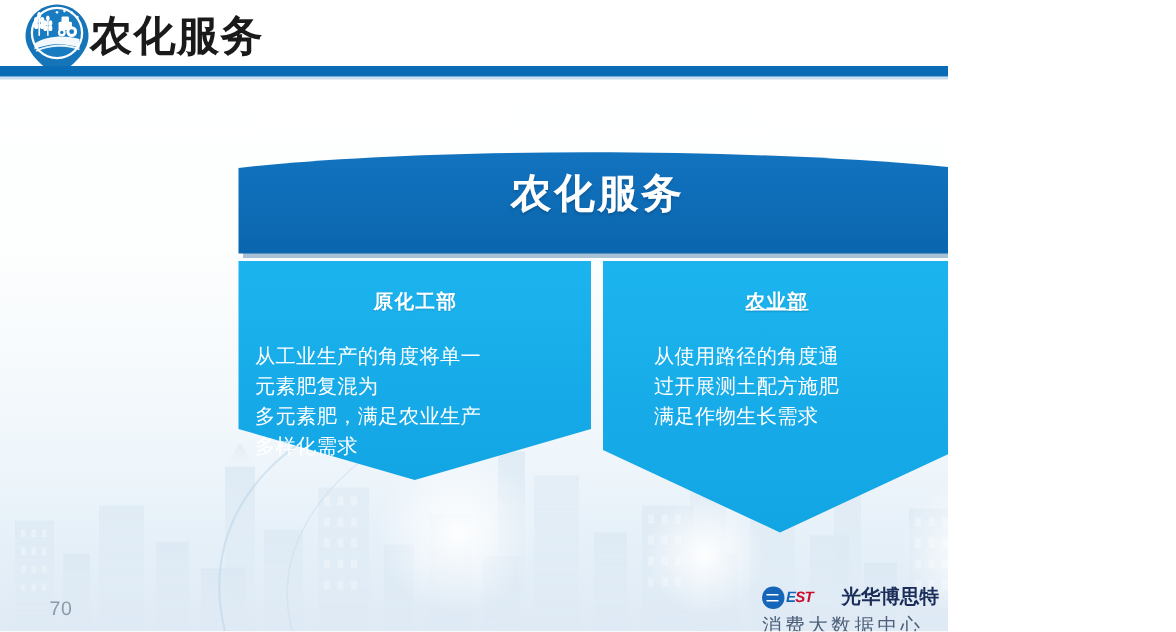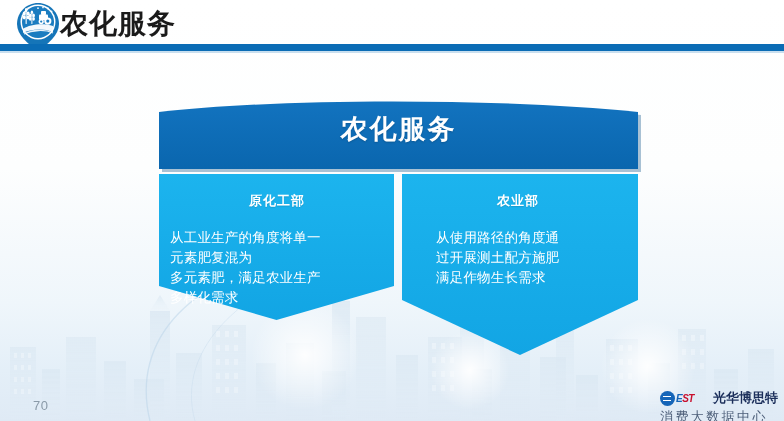--- a/index.html
+++ b/index.html
@@ -8,21 +8,21 @@
   }
   body {
     width: 784px;
     height: 421px;
     overflow: hidden;
     font-family: "Liberation Sans", "DejaVu Sans", sans-serif;
     background: #ffffff;
   }
   .slide {
     position: relative;
-    width: 784px;
+    width: 632px;
     height: 421px;
     overflow: hidden;
     background: linear-gradient(180deg, #ffffff 0%, #fdfefe 40%, #eff6fb 72%, #e4eff8 88%, #dfeaf5 100%);
   }
 
   
   .bg-city {
     position: absolute;
     left: 0;
     bottom: 0;
@@ -121,21 +121,21 @@
   }
   .card-body {
     position: absolute;
     font-size: 13.5px;
     color: #ffffff;
     line-height: 20px;
     letter-spacing: 0.2px;
   }
   .card-left .card-title { left: 163px; top: 190px; width: 228px; }
   .card-left .card-body  { left: 170px; top: 228px; width: 214px; }
-  .card-right .card-title { left: 404px; top: 190px; width: 228px; }
+  .card-right .card-title { left: 404px; top: 190px; width: 228px; text-decoration: underline; }
   .card-right .card-body  { left: 436px; top: 228px; width: 214px; }
 
   
   .page-number {
     position: absolute;
     left: 33px;
     top: 398px;
     font-size: 13px;
     color: #8a9aa8;
     letter-spacing: 0.5px;

